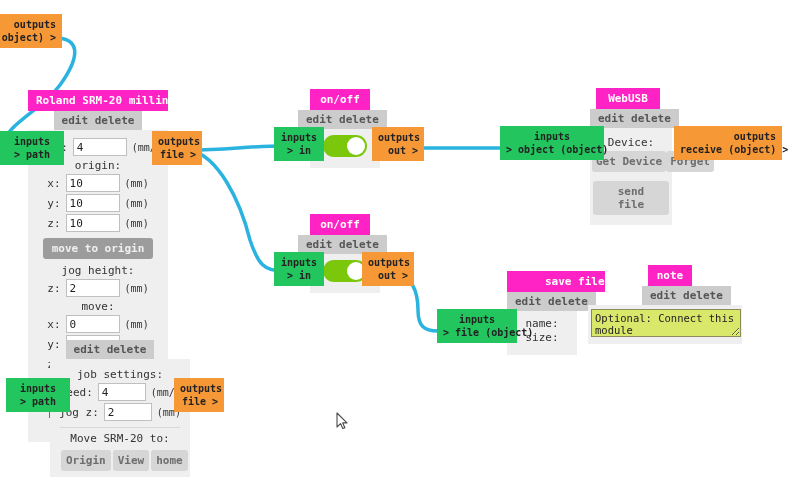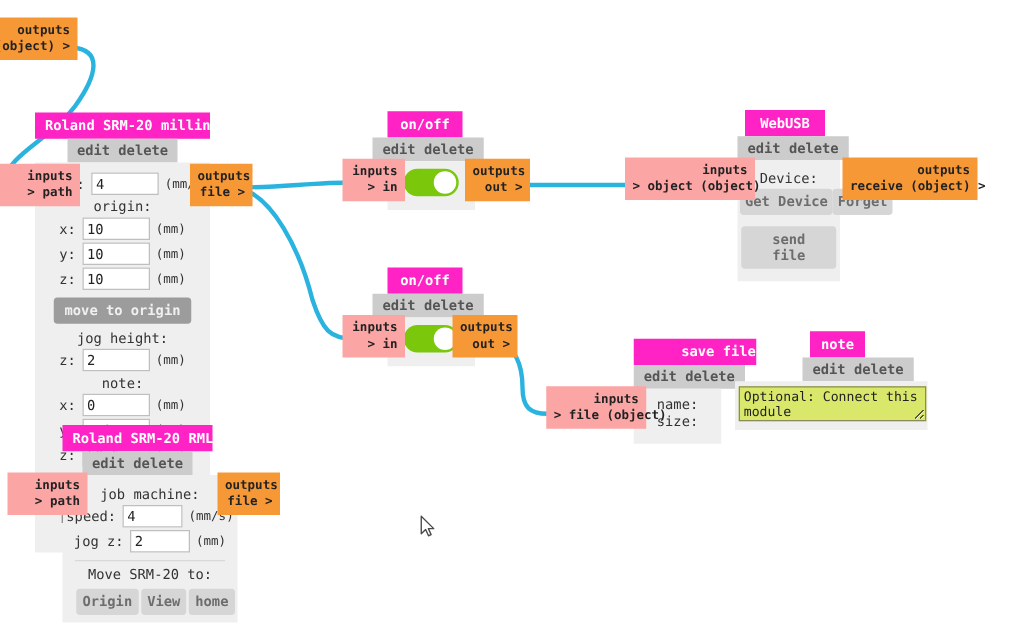--- a/index.html
+++ b/index.html
@@ -67,23 +67,23 @@
   
   .port-in, .port-out {
     position: absolute;
     font-weight: bold;
     font-size: 10px;
     line-height: 13px;
     padding: 4px 6px;
     white-space: nowrap;
   }
   .port-in {
-    background: #fca5a5;
+    background: #22c55e;
     color: #222222;
-    text-align: right;
+    text-align: center;
   }
   .port-out {
     background: #f79837;
     color: #222222;
     text-align: right;
   }
   .port-label { display: block; }
   .port-row  { display: block; }
 
   
@@ -241,21 +241,21 @@
 
       <button class="btn">move to origin</button>
 
       <div class="sec-head">jog height:</div>
       <div class="field-row">
         <span class="lbl">z:</span>
         <input class="txt" style="width: 46px;" type="text" value="2">
         <span class="unit">(mm)</span>
       </div>
 
-      <div class="sec-head">note:</div>
+      <div class="sec-head">move:</div>
       <div class="field-row">
         <span class="lbl">x:</span>
         <input class="txt" style="width: 46px;" type="text" value="0">
         <span class="unit">(mm)</span>
       </div>
       <div class="field-row">
         <span class="lbl">y:</span>
         <input class="txt" style="width: 46px;" type="text" value="152.4">
         <span class="unit">(mm)</span>
       </div>
@@ -275,27 +275,26 @@
       <span class="port-label">inputs</span>
       <span class="port-row">&gt; path</span>
     </div>
     <div class="port-out" style="left:124px; top:41px; width:38px;">
       <span class="port-label">outputs</span>
       <span class="port-row">file &gt;</span>
     </div>
   </div>
 
   <div class="node" style="left:50px; top:340px; width:124px;">
-    <div class="node-title" style="width:104px;">Roland SRM-20 RML</div>
     <div style="text-align:center; width:120px;">
       <div class="node-tools">edit delete</div>
     </div>
     <div class="node-body" style="width:120px; padding-bottom:4px;">
 
-      <div class="sec-head">job machine:</div>
+      <div class="sec-head">job settings:</div>
       <div class="field-row">
         <span class="lbl">speed:</span>
         <input class="txt" style="width: 40px;" type="text" value="4">
         <span class="unit">(mm/s)</span>
       </div>
       <div class="field-row">
         <span class="lbl">jog z:</span>
         <input class="txt" style="width: 40px;" type="text" value="2">
         <span class="unit">(mm)</span>
       </div>

